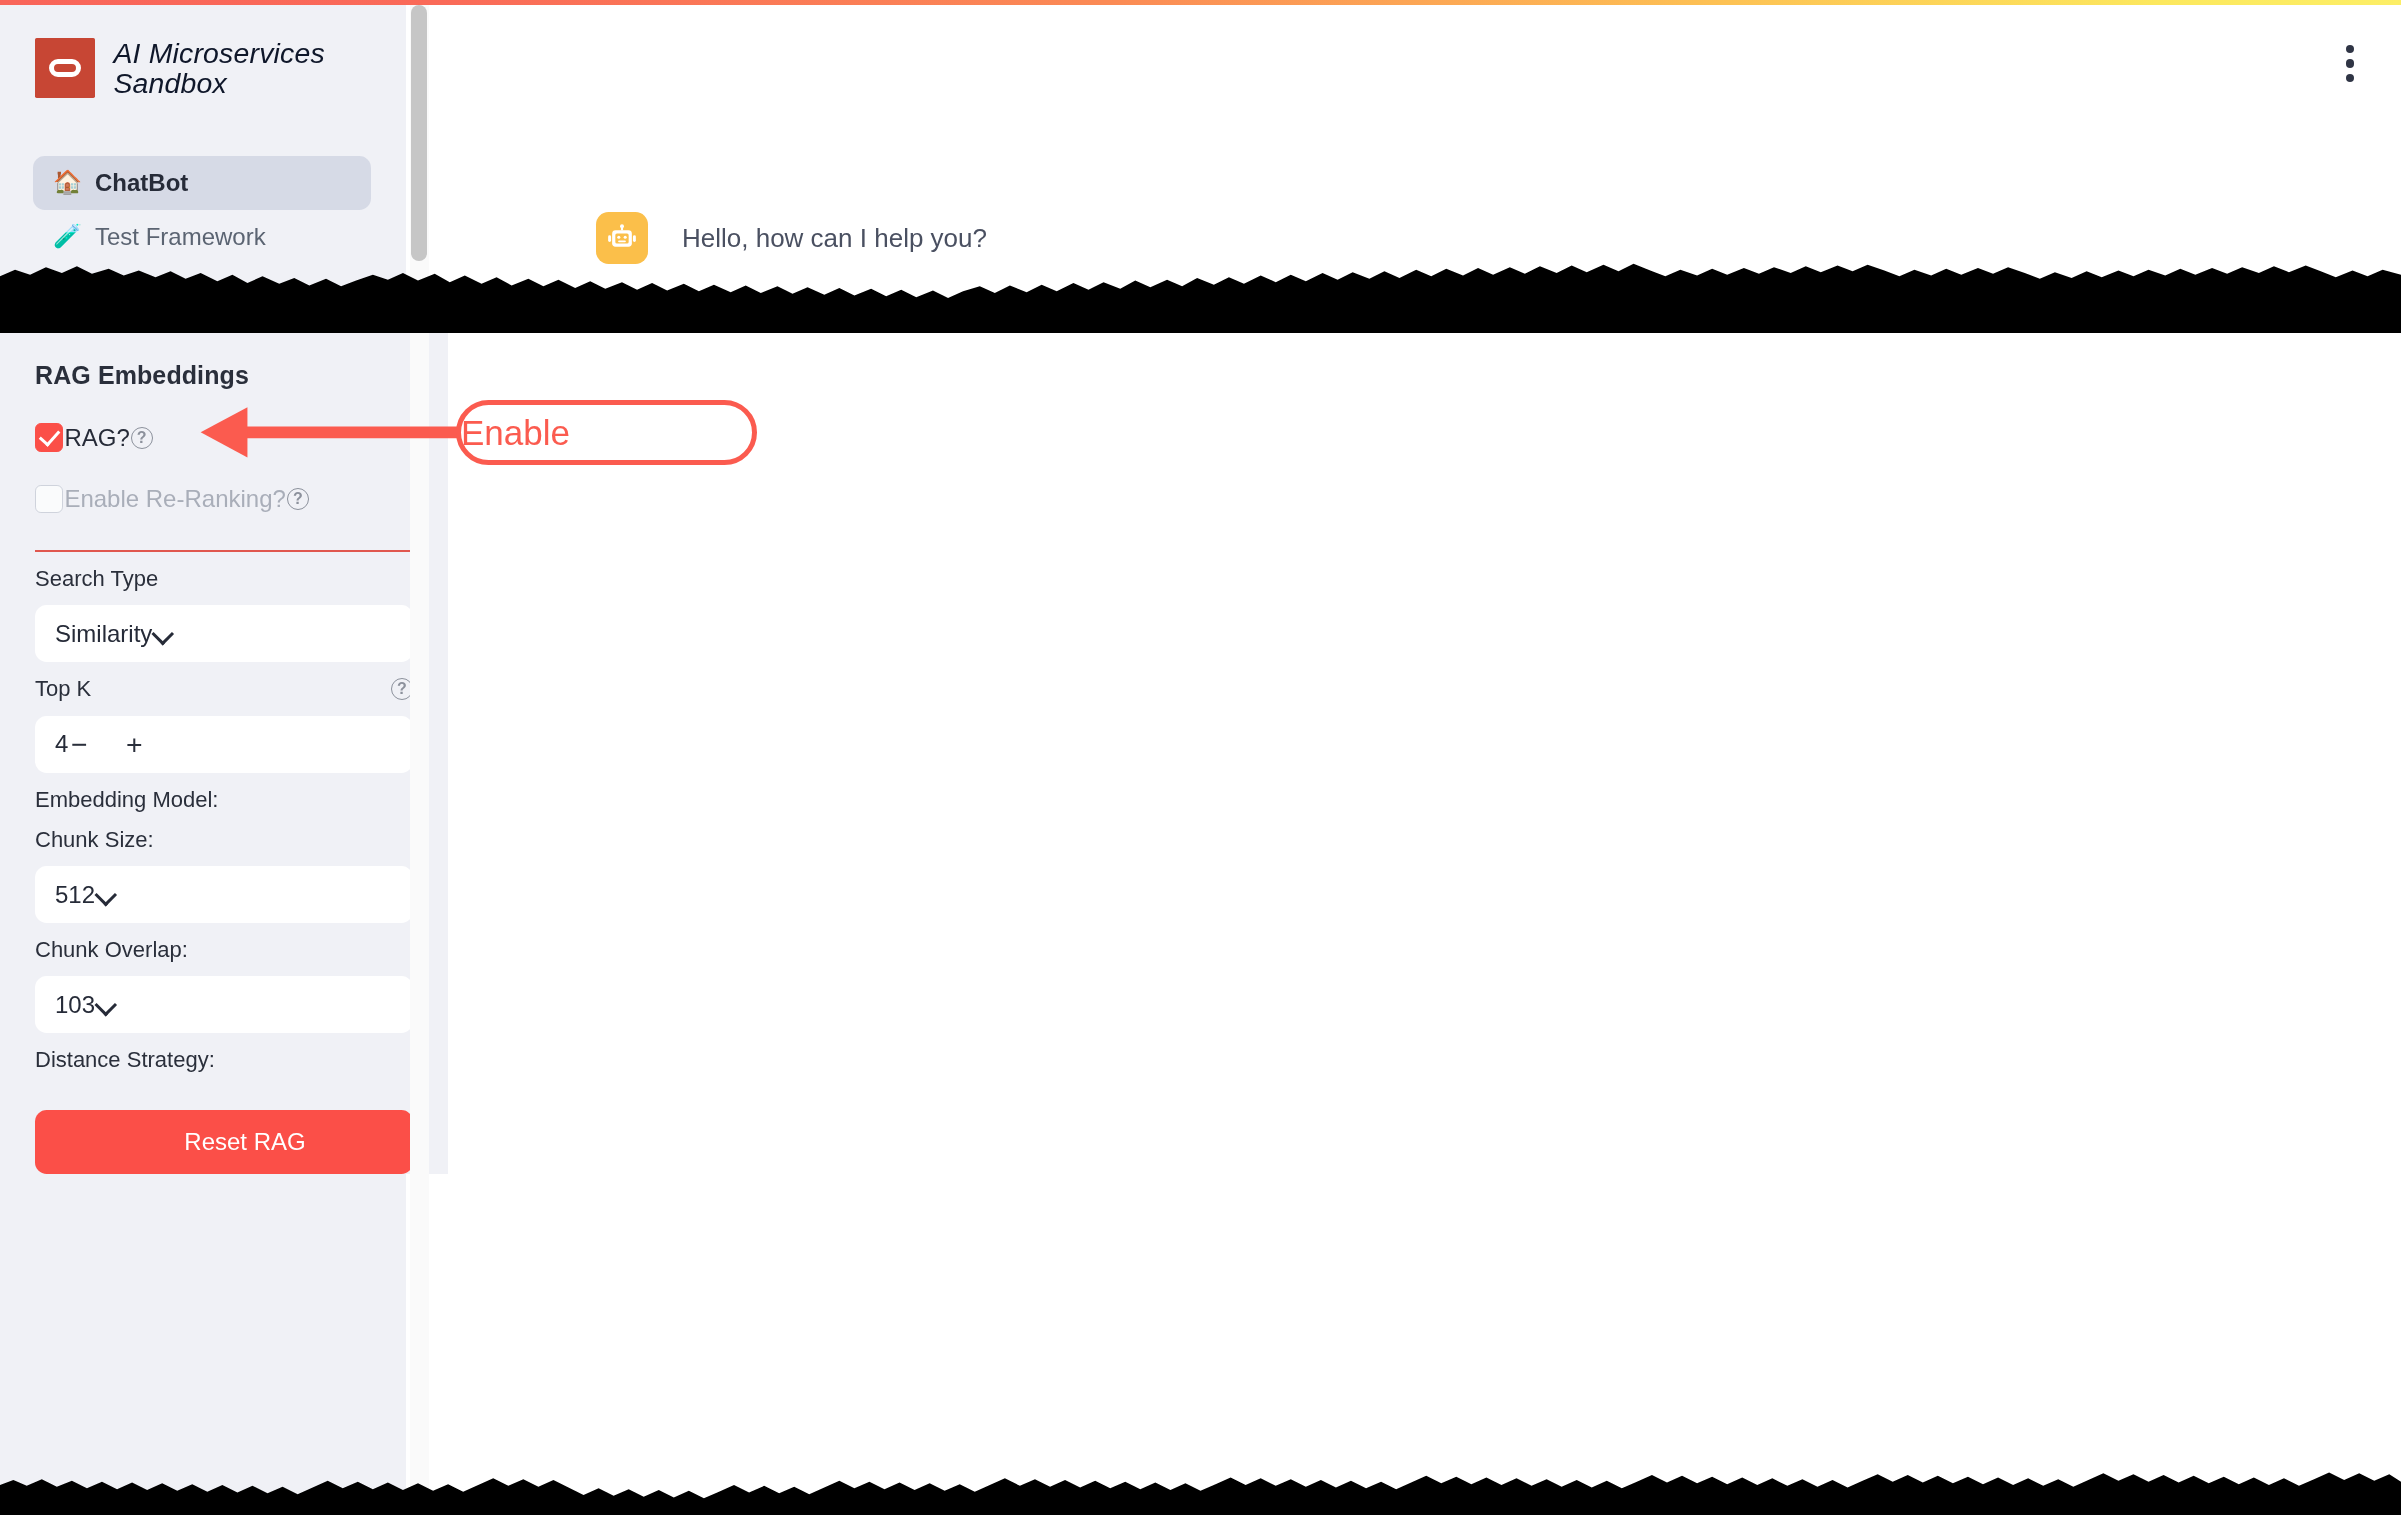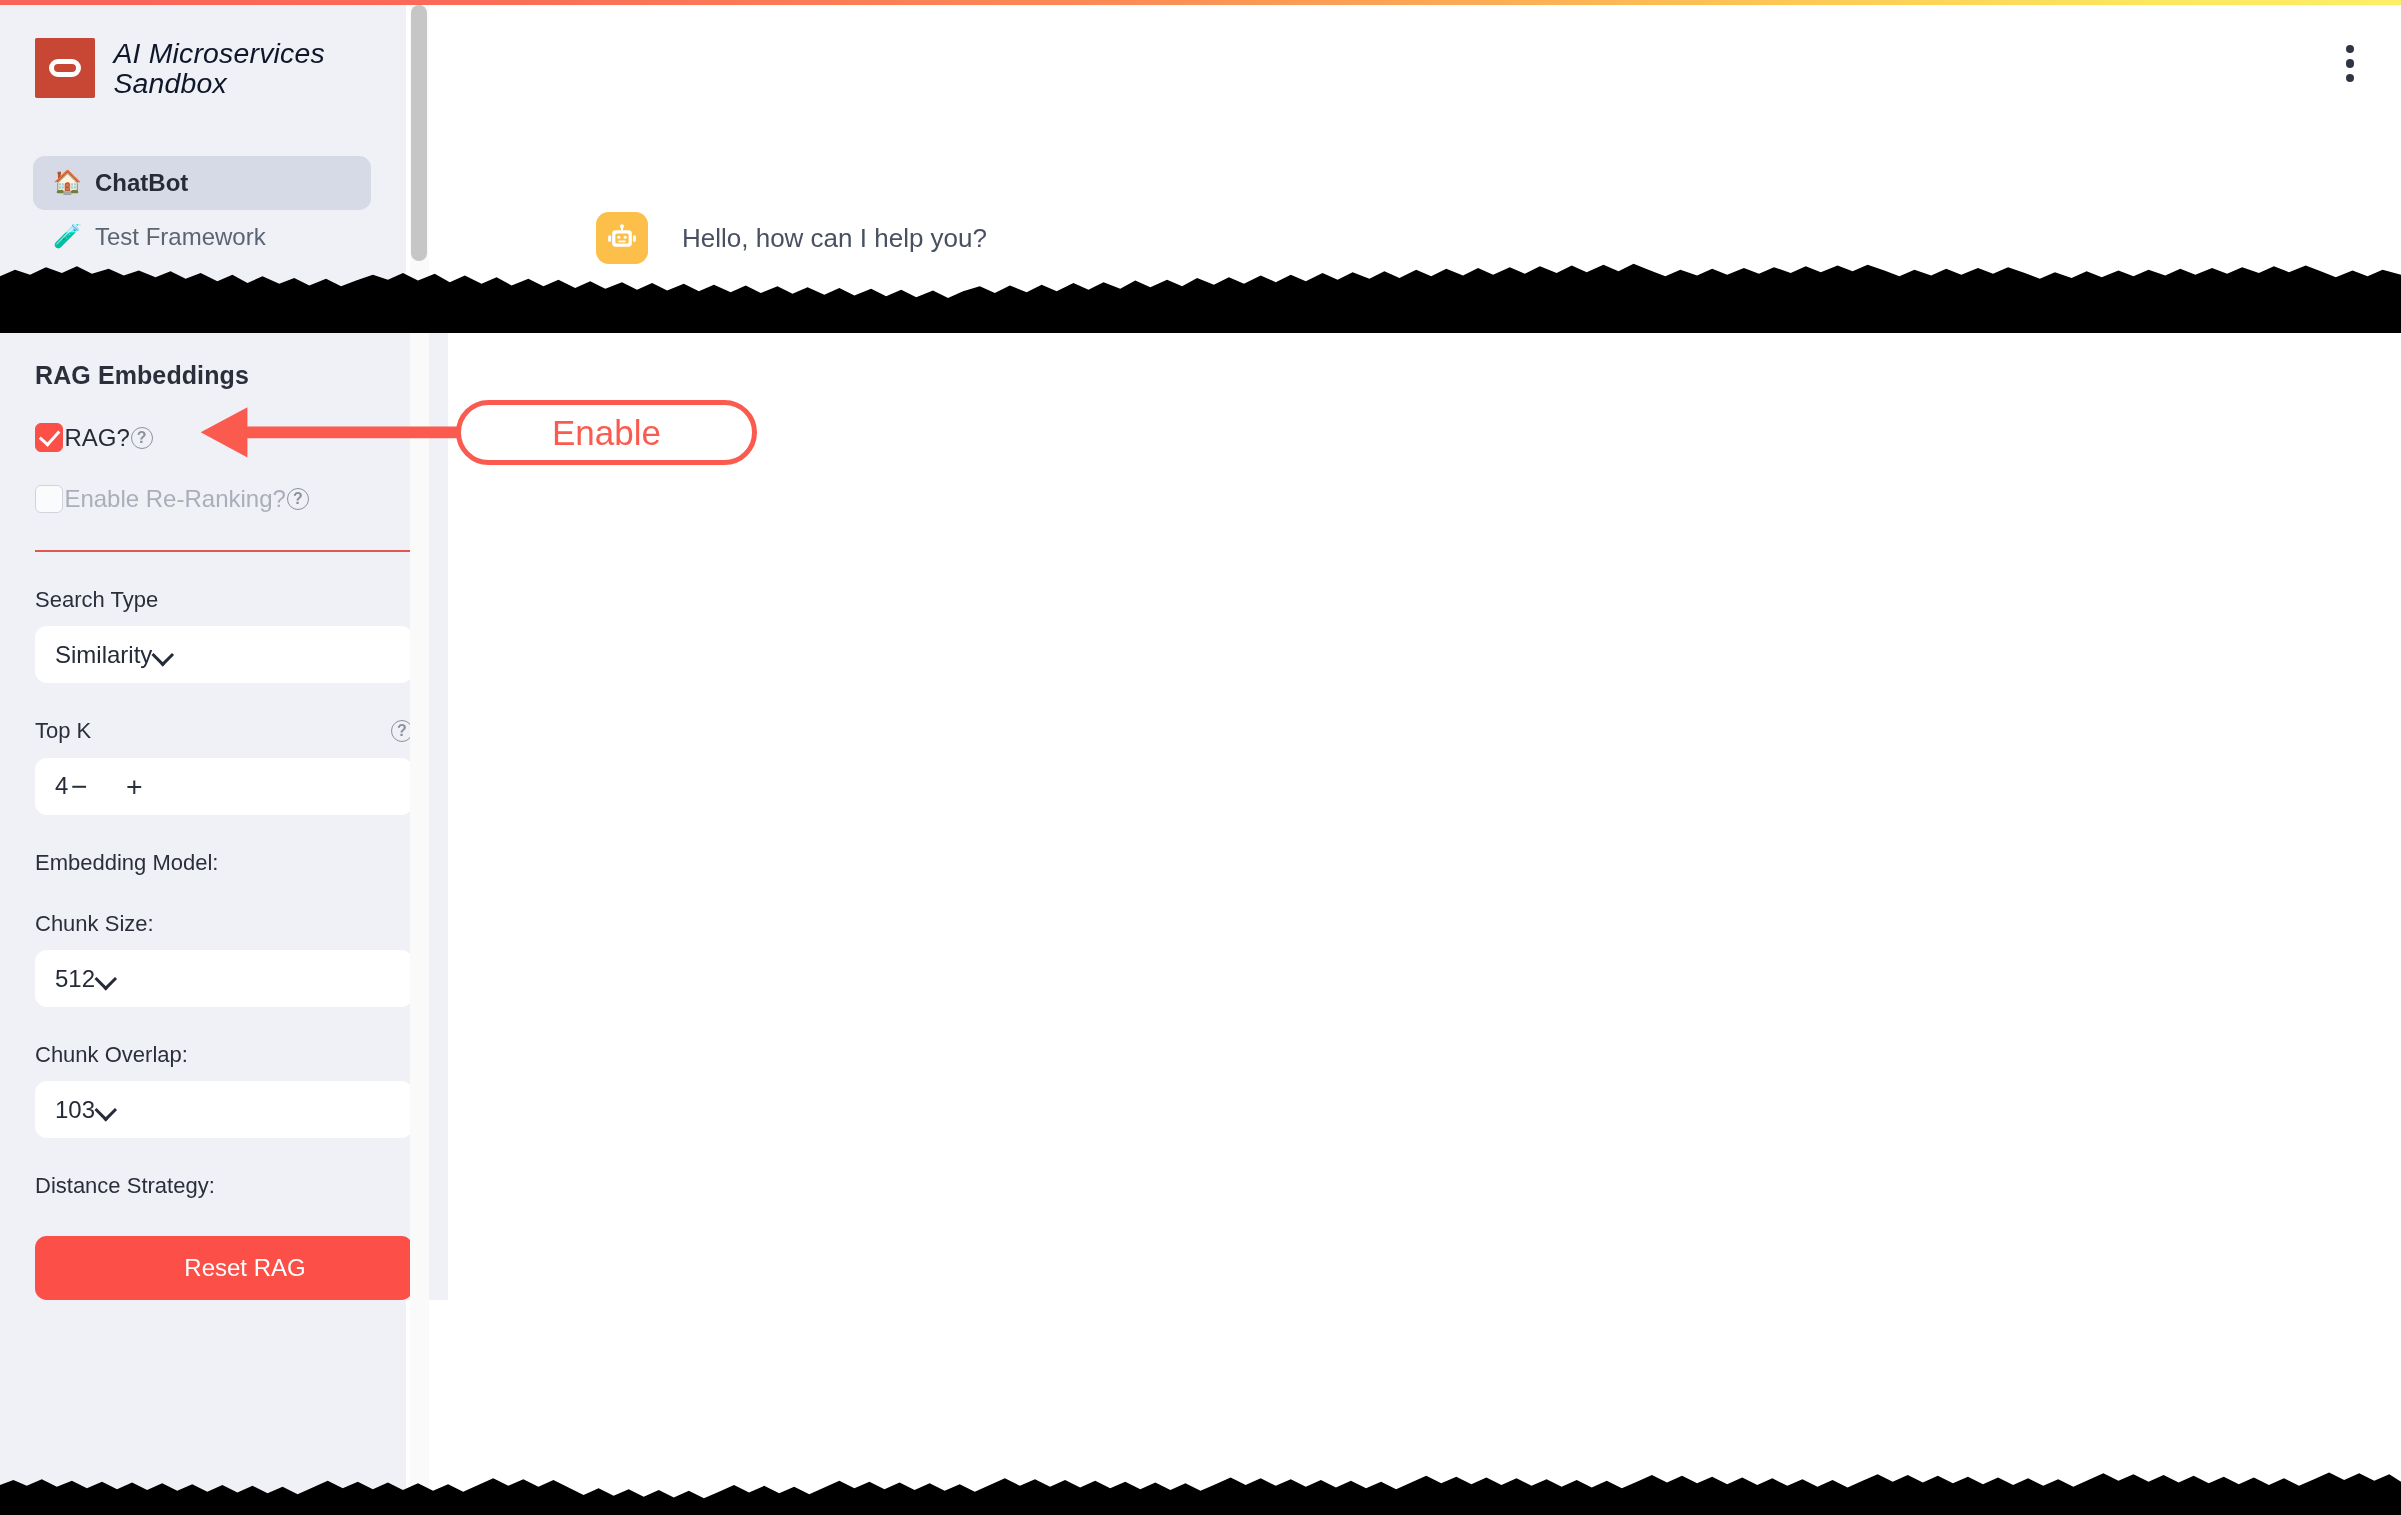--- a/index.html
+++ b/index.html
@@ -195,21 +195,21 @@
 
   .divider {
     height: 1.7px;
     background: #e0574f;
     margin: 37px 0 0 0;
   }
 
   .field-label {
     font-size: 22px;
     color: #2a2f3b;
-    margin-top: 35px;
+    margin-top: 14px;
     display: flex;
     align-items: center;
     justify-content: space-between;
   }
   .field-label span.lbl { display: inline-block; }
 
   .control {
     margin-top: 13.4px;
     height: 57px;
     background: #ffffff;
@@ -351,21 +351,20 @@
     position: absolute;
     left: 456px;
     top: 400px;
     width: 301px;
     height: 65px;
     border: 5.9px solid #fb5b4f;
     border-radius: 33px;
     background: #ffffff;
     display: flex;
     align-items: center;
-    justify-content: center;
     color: #fb5b4f;
     font-size: 35px;
     box-sizing: border-box;
     z-index: 72;
   }
 </style>
 </head>
 <body>
 
 <div class="top-gradient"></div>

